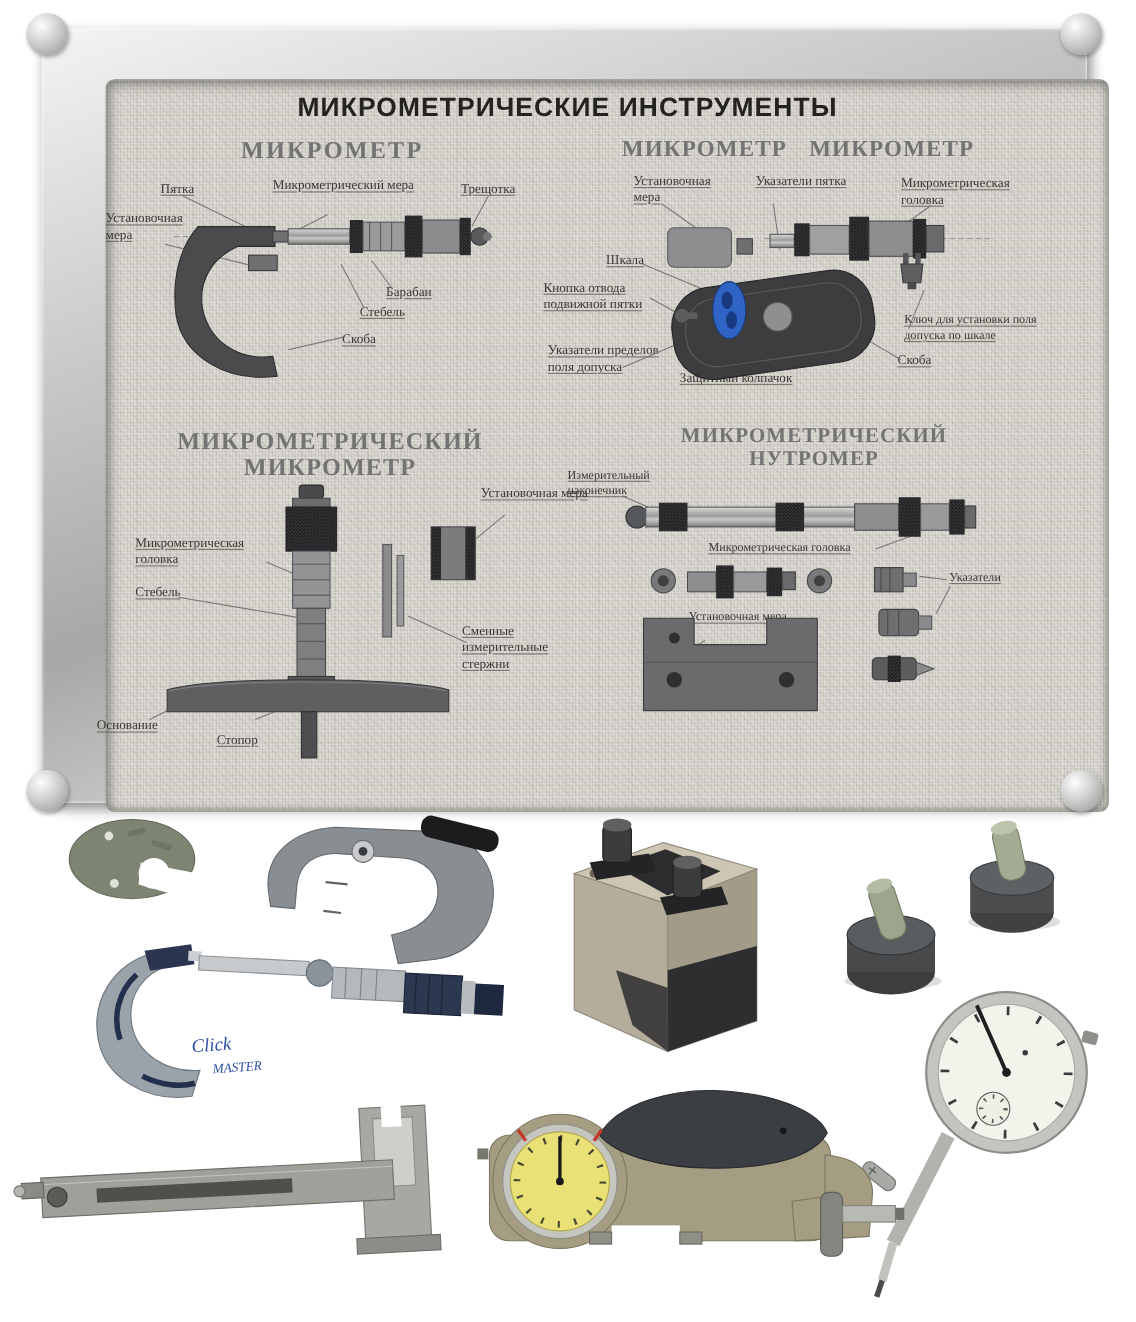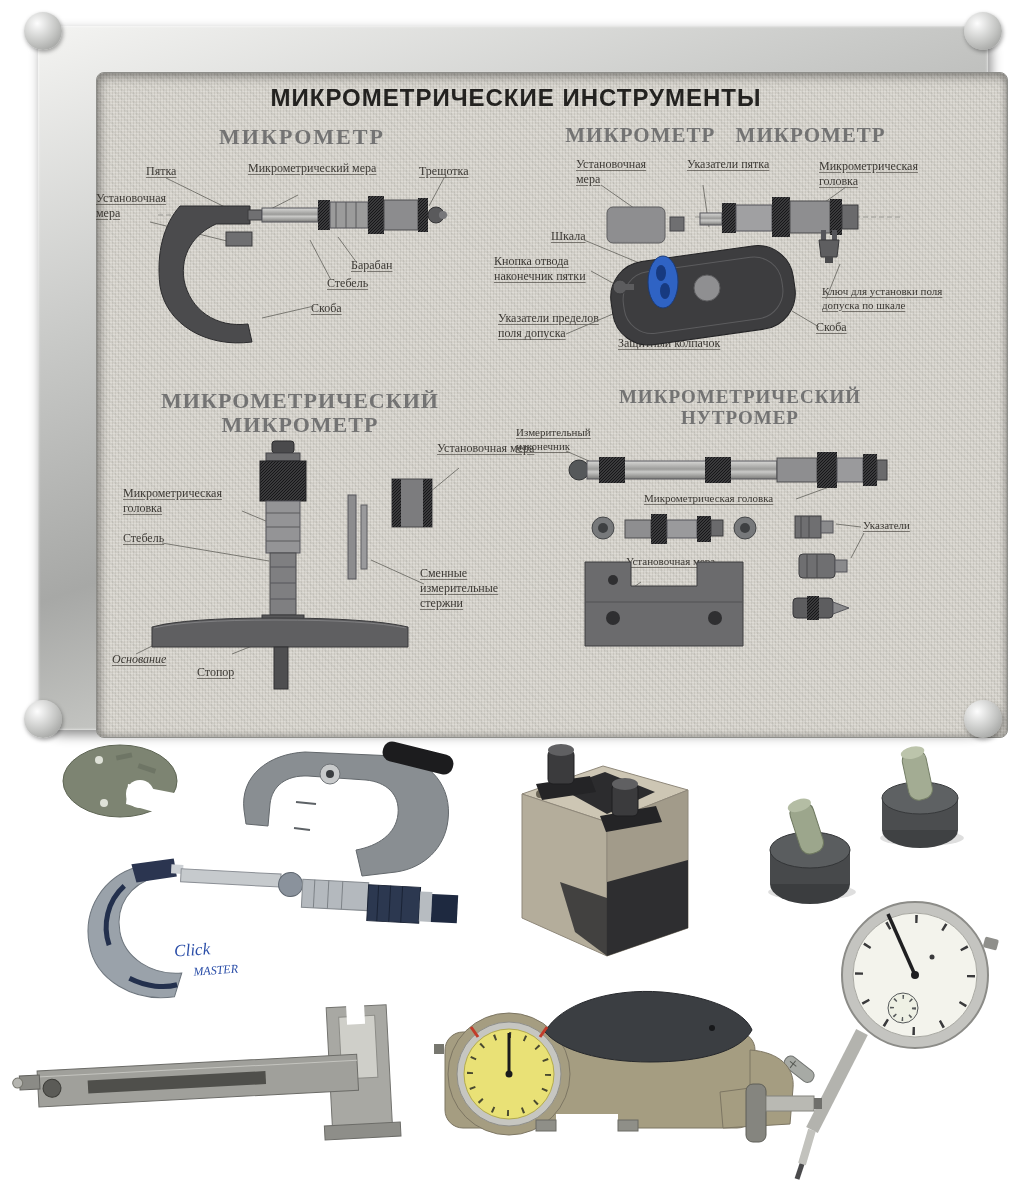--- a/index.html
+++ b/index.html
@@ -75,31 +75,31 @@
   <span class="lbl" style="left:248px;top:161px;width:150px;">Микрометрический мера</span>
   <span class="lbl" style="left:419px;top:164px;">Трещотка</span>
   <span class="lbl" style="left:351px;top:258px;">Барабан</span>
   <span class="lbl" style="left:327px;top:276px;">Стебель</span>
   <span class="lbl" style="left:311px;top:301px;">Скоба</span>
 
   <span class="lbl" style="left:576px;top:157px;width:95px;">Установочная мера</span>
   <span class="lbl" style="left:687px;top:157px;width:90px;">Указатели пятка</span>
   <span class="lbl" style="left:819px;top:159px;width:118px;">Микрометрическая головка</span>
   <span class="lbl" style="left:551px;top:229px;">Шкала</span>
-  <span class="lbl" style="left:494px;top:254px;width:118px;">Кнопка отвода наконечник пятки</span>
+  <span class="lbl" style="left:494px;top:254px;width:118px;">Кнопка отвода подвижной пятки</span>
   <span class="lbl" style="left:498px;top:311px;width:125px;">Указатели пределов поля допуска</span>
   <span class="lbl sm" style="left:822px;top:285px;width:142px;">Ключ для установки поля допуска по шкале</span>
   <span class="lbl" style="left:816px;top:320px;">Скоба</span>
   <span class="lbl nowrap" style="left:618px;top:336px;">Защитный колпачок</span>
 
   <span class="lbl" style="left:437px;top:441px;width:100px;">Установочная мера</span>
   <span class="lbl" style="left:123px;top:486px;width:140px;">Микрометрическая головка</span>
   <span class="lbl" style="left:123px;top:531px;">Стебель</span>
   <span class="lbl" style="left:420px;top:566px;width:118px;">Сменные измерительные стержни</span>
-  <span class="lbl" style="left:112px;top:652px;font-style:italic;">Основание</span>
+  <span class="lbl" style="left:88px;top:652px;">Основание</span>
   <span class="lbl" style="left:197px;top:652px;margin-top:13px;">Стопор</span>
 
   <span class="lbl sm" style="left:516px;top:426px;width:110px;">Измерительный наконечник</span>
   <span class="lbl sm nowrap" style="left:644px;top:492px;">Микрометрическая головка</span>
   <span class="lbl sm" style="left:863px;top:519px;">Указатели</span>
   <span class="lbl sm" style="left:626px;top:555px;width:90px;">Установочная мера</span>
 
   <svg class="leaders" width="1033" height="1202" viewBox="0 0 1033 1202">
     <g stroke="#6f6e68" stroke-width="1" opacity=".9">
       <line x1="166" y1="178" x2="233" y2="211"></line>

